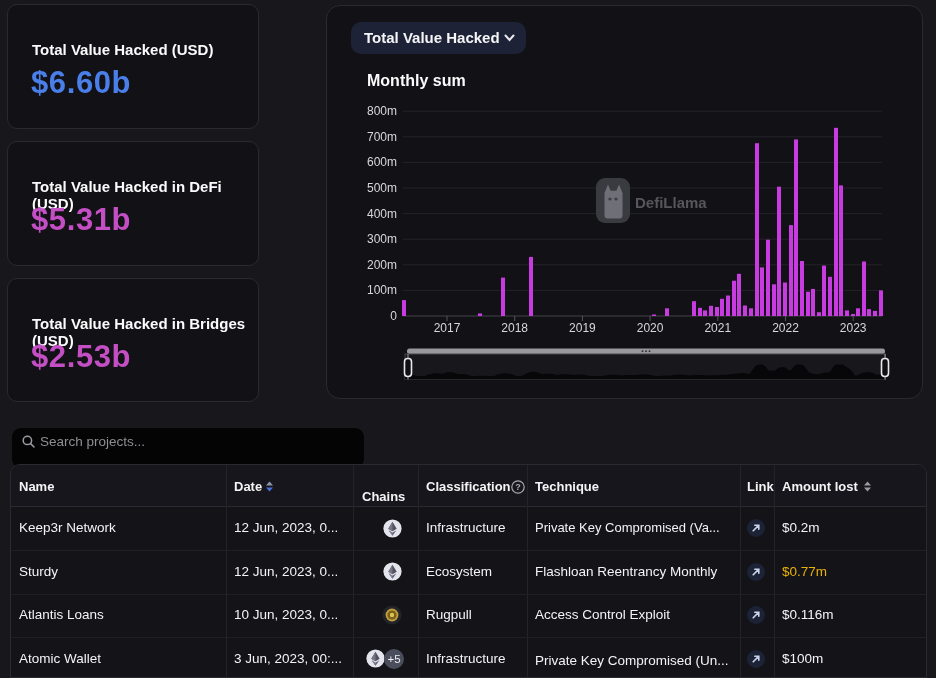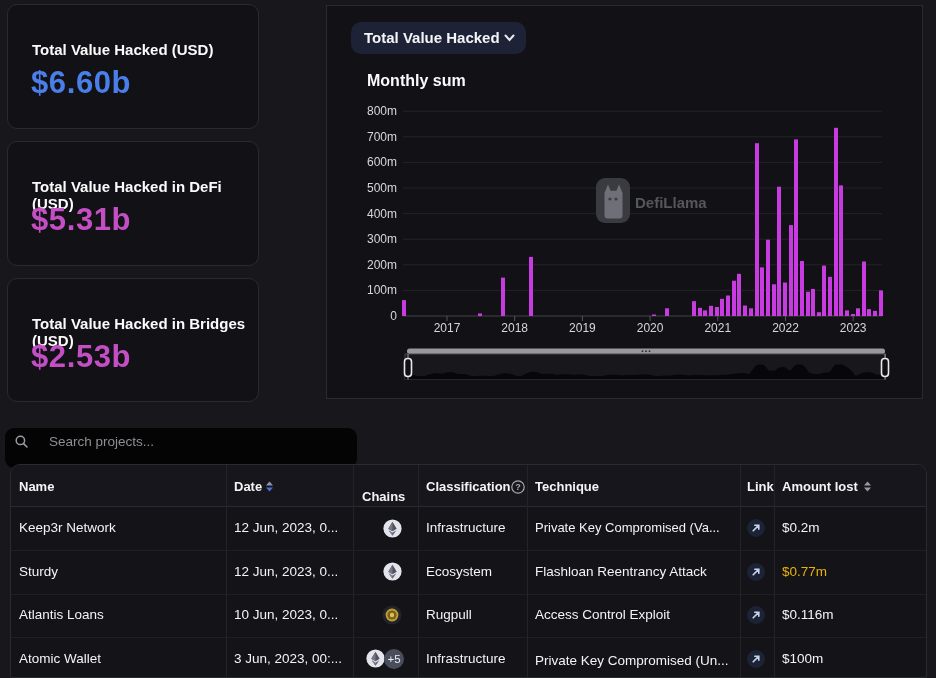--- a/index.html
+++ b/index.html
@@ -3,29 +3,29 @@
 <meta charset="utf-8">
 <style>
   * { margin:0; padding:0; box-sizing:border-box; }
   html,body { width:936px; height:678px; background:#17171c; overflow:hidden;
     font-family:"Liberation Sans",sans-serif; position:relative; }
   .card { position:absolute; left:7px; width:252px; background:#111116;
     border:1px solid #2a2a31; border-radius:10px; }
   .ct { position:absolute; left:24px; top:36px; font-size:15px; font-weight:700; color:#fbfbfc; }
   .cv { position:absolute; left:23px; top:60px; font-size:31px; font-weight:700; letter-spacing:0.6px; }
   .panel { position:absolute; left:326px; top:5px; width:597px; height:394px;
-    background:#111116; border:1px solid #2a2a31; border-radius:0; }
+    background:#111116; border:1px solid #2a2a31; border-radius:14px; }
   .btn { position:absolute; left:24px; top:16px; width:175px; height:32px;
     background:#1d2236; border-radius:10px; color:#f5f5f7; font-size:15px; font-weight:700;
     line-height:32px; padding-left:13px; }
   .btn svg { position:absolute; right:11px; top:12px; }
   .msum { position:absolute; left:40px; top:66px; font-size:16px; font-weight:700; color:#fbfbfc; }
-  .search { position:absolute; left:5px; top:428px; width:352px; height:40px;
+  .search { position:absolute; left:12px; top:428px; width:352px; height:40px;
     background:#040405; border-radius:9px; color:#8e8e94; font-size:13.5px; line-height:27px;
-    padding-left:44px; }
+    padding-left:28px; }
   .search svg { position:absolute; left:10px; top:7px; }
 </style>
 </head>
 <body>
 <div class="card" style="top:4px;height:125px">
   <div class="ct">Total Value Hacked (USD)</div>
   <div class="cv" style="color:#4a7ee8">$6.60b</div>
 </div>
 <div class="card" style="top:141px;height:125px">
   <div class="ct">Total Value Hacked in DeFi (USD)</div>
@@ -183,21 +183,21 @@
 <svg width="19.0" height="19.0" viewBox="-10 -10 20 20" style="position:absolute;left:371.5px;top:53.8px">
       <circle cx="0" cy="0" r="9.6" fill="#e4e4ec"></circle>
       <path d="M0 -7.2 L4.4 0.3 L0 3 L-4.4 0.3 Z" fill="#50505e"></path>
       <path d="M0 -7.2 L0 3 L-4.4 0.3 Z" fill="#757584"></path>
       <path d="M0 4.4 L4.1 1.8 L0 7.5 L-4.1 1.8 Z" fill="#5c5c6e"></path>
       <path d="M0 4.4 L0 7.5 L-4.1 1.8 Z" fill="#83839a"></path>
     </svg>
 <div style="position:absolute;left:8px;top:98.8px;font-size:13.5px;font-weight:500;color:#f4f4f6;white-space:nowrap">Sturdy</div>
 <div style="position:absolute;left:223px;top:98.8px;font-size:13.5px;font-weight:400;color:#f4f4f6;white-space:nowrap">12 Jun, 2023, 0...</div>
 <div style="position:absolute;left:415px;top:98.8px;font-size:13.5px;font-weight:400;color:#f4f4f6;white-space:nowrap">Ecosystem</div>
-<div style="position:absolute;left:524px;top:98.8px;font-size:13.5px;font-weight:500;color:#f4f4f6;white-space:nowrap">Flashloan Reentrancy Attack</div>
+<div style="position:absolute;left:524px;top:98.8px;font-size:13.5px;font-weight:500;color:#f4f4f6;white-space:nowrap">Flashloan Reentrancy Monthly</div>
 <svg width="18" height="18" viewBox="-9 -9 18 18" style="position:absolute;left:735.5px;top:97.8px">
       <circle cx="0" cy="0" r="9" fill="#1c2336"></circle>
       <path d="M-2.8 2.8 L2.6 -2.6 M-1.2 -2.8 L2.8 -2.8 L2.8 1.2" stroke="#c9d4ea" stroke-width="1.6" fill="none" stroke-linecap="round"></path>
     </svg>
 <div style="position:absolute;left:771px;top:98.8px;font-size:13.5px;font-weight:400;color:#eab308;white-space:nowrap">$0.77m</div>
 <svg width="19.0" height="19.0" viewBox="-10 -10 20 20" style="position:absolute;left:371.5px;top:97.2px">
       <circle cx="0" cy="0" r="9.6" fill="#e4e4ec"></circle>
       <path d="M0 -7.2 L4.4 0.3 L0 3 L-4.4 0.3 Z" fill="#50505e"></path>
       <path d="M0 -7.2 L0 3 L-4.4 0.3 Z" fill="#757584"></path>
       <path d="M0 4.4 L4.1 1.8 L0 7.5 L-4.1 1.8 Z" fill="#5c5c6e"></path>

